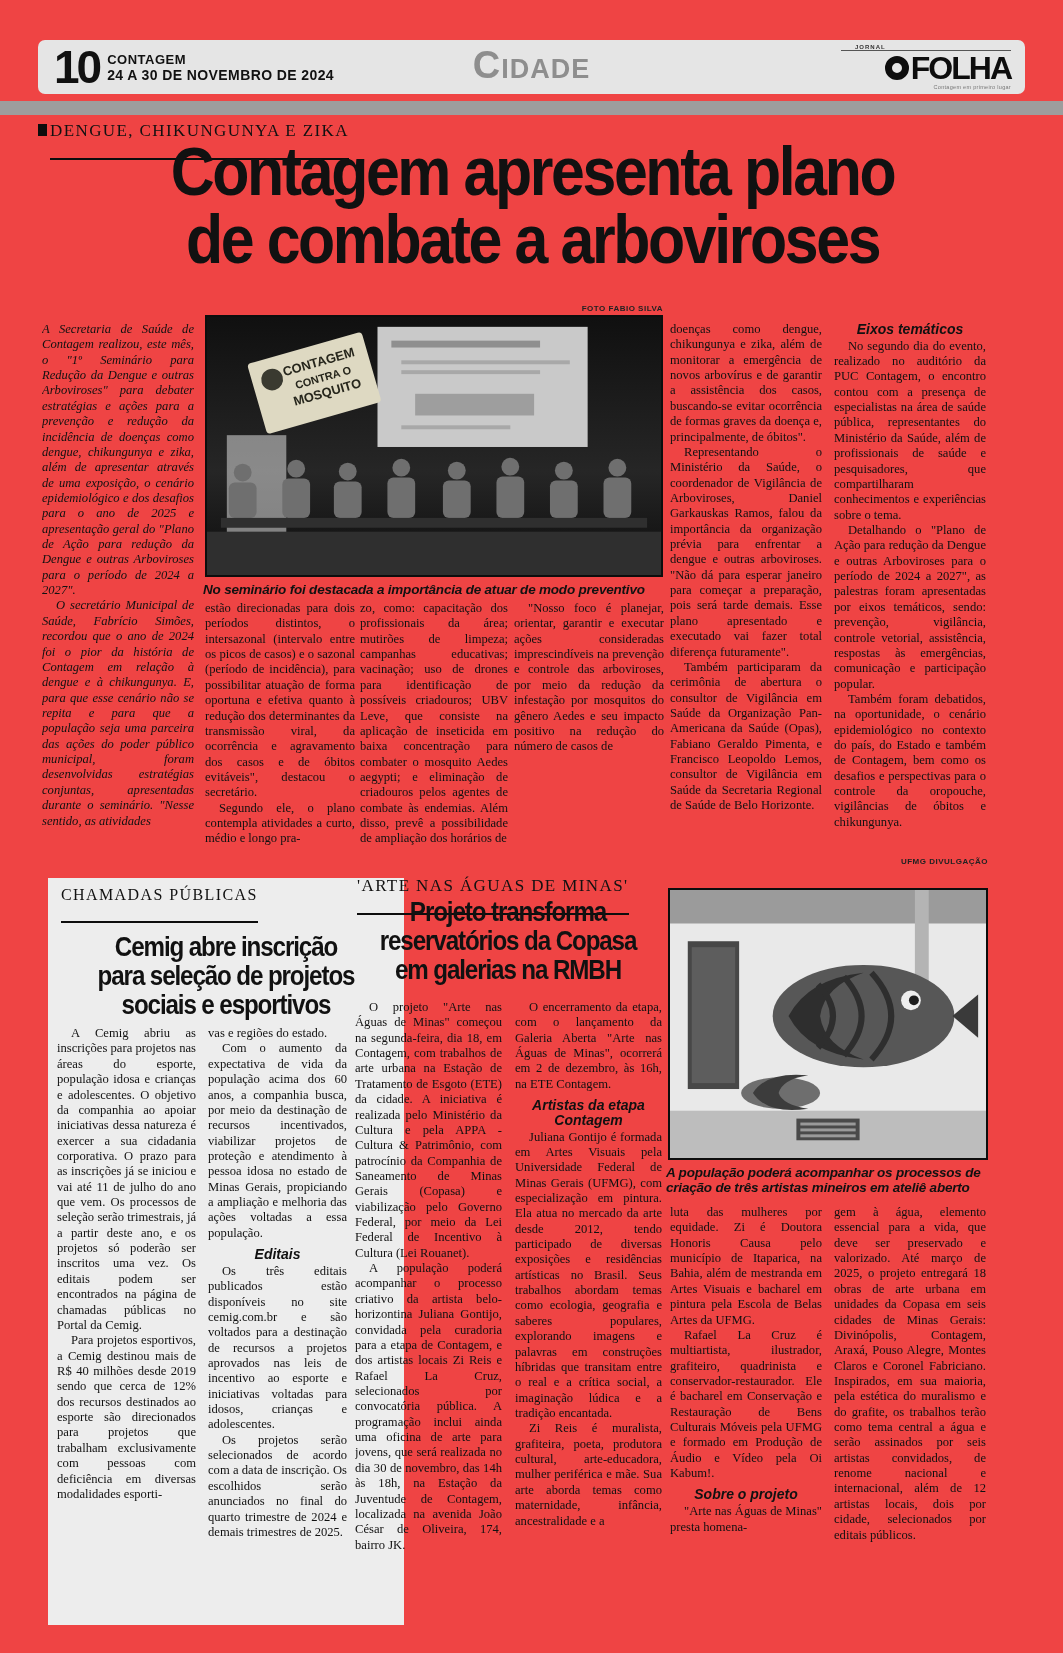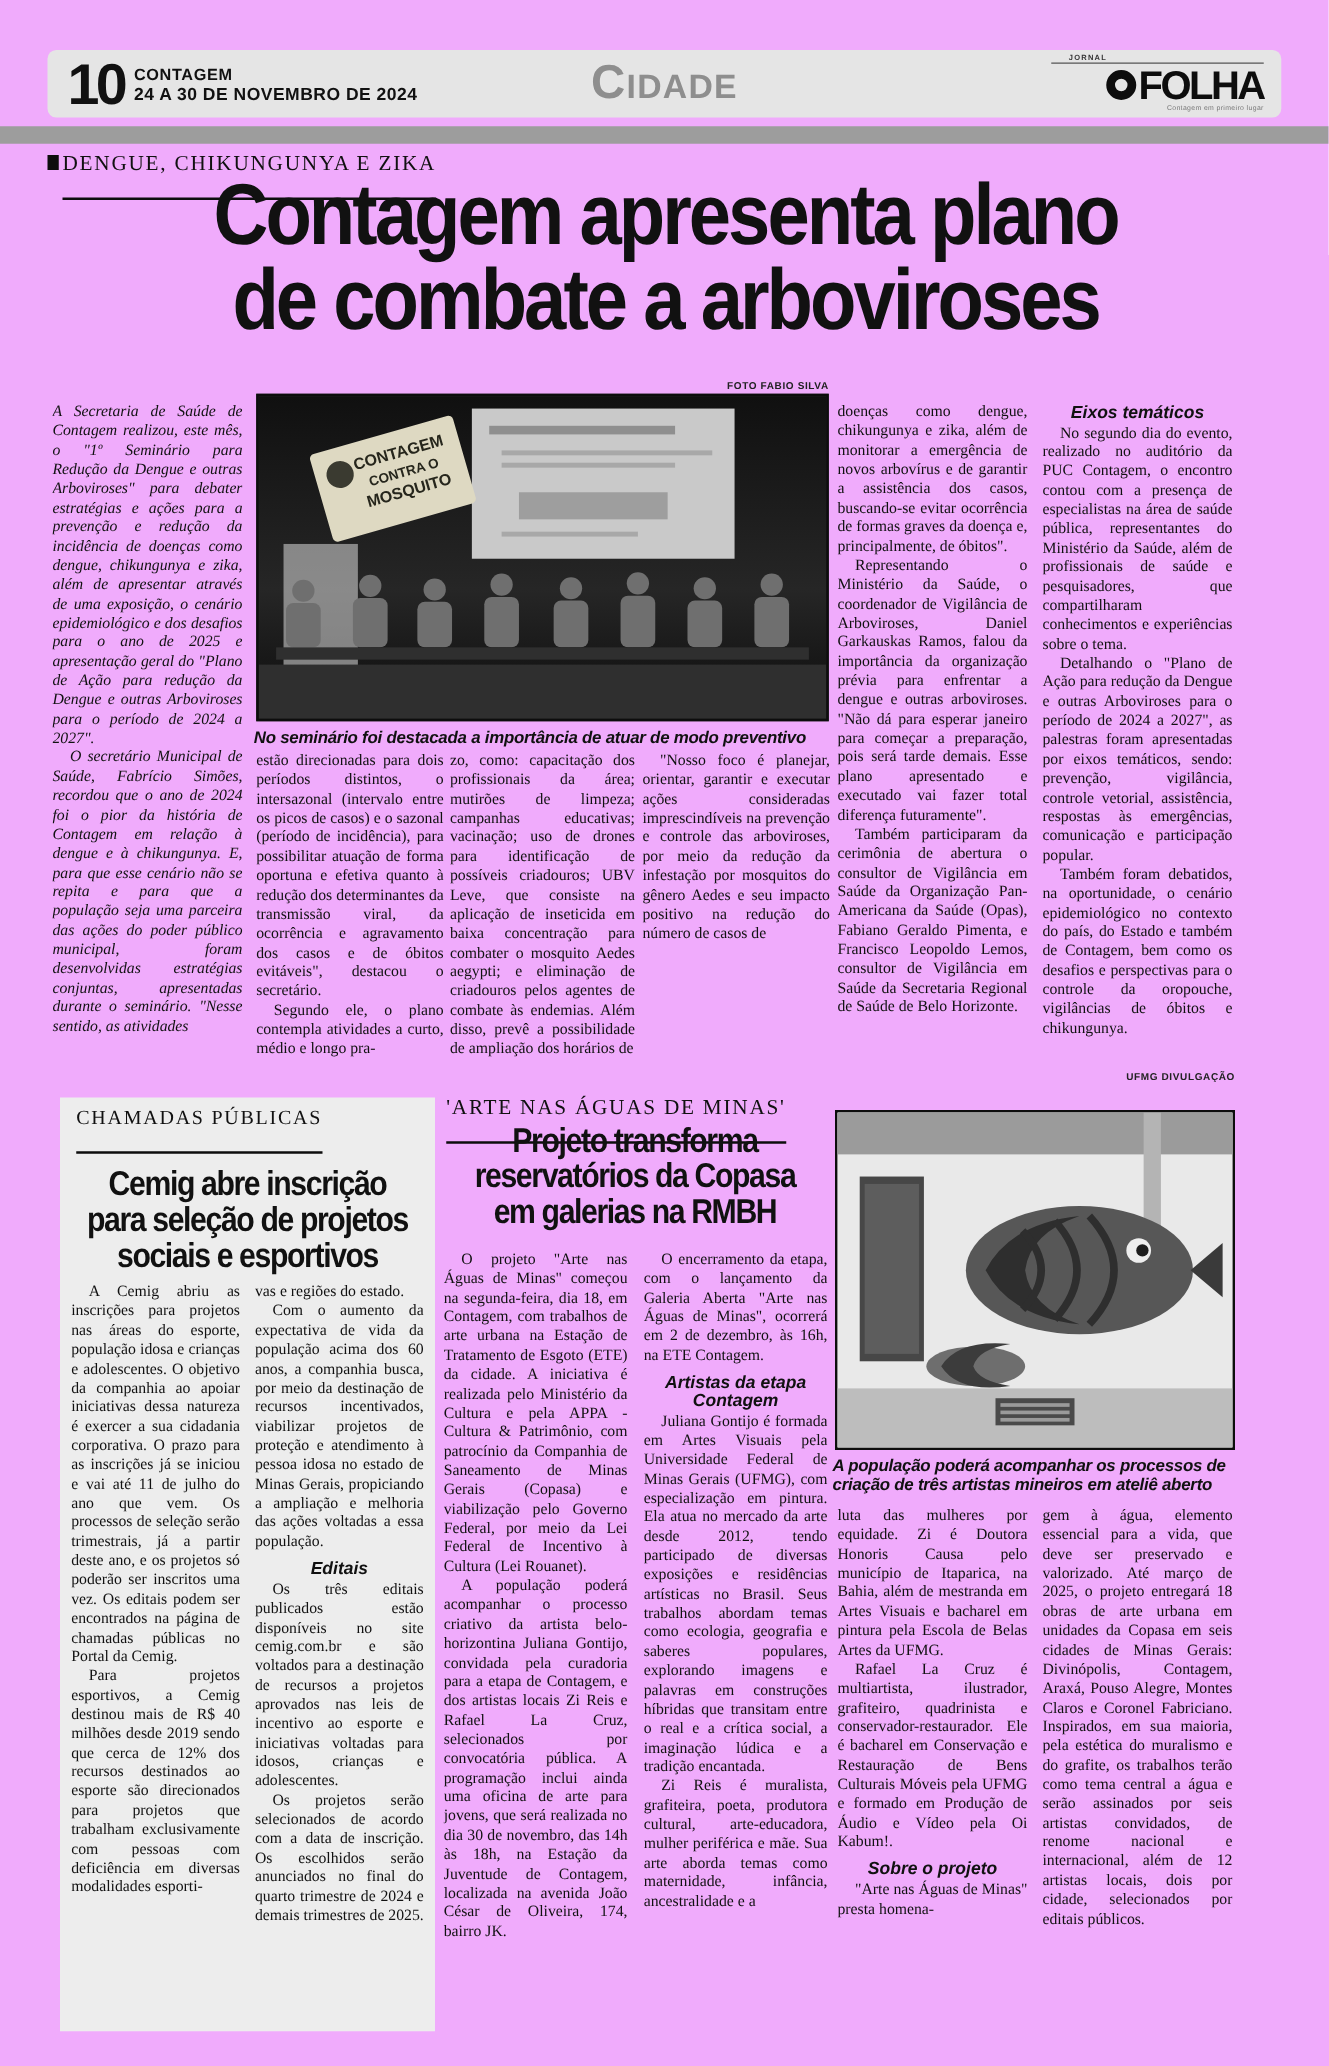--- a/index.html
+++ b/index.html
@@ -1,17 +1,17 @@
 <!DOCTYPE html>
 <html lang="pt"><head>
 <meta charset="utf-8">
 <style>
   * { margin:0; padding:0; box-sizing:border-box; }
   html,body { background:#ffffff; }
-  .page { position:relative; width:1063px; height:1653px; background:#f0abfc; overflow:hidden;
+  .page { position:relative; width:1063px; height:1653px; background:#ef4444; overflow:hidden;
           font-family:"Liberation Serif", serif; color:#111; }
 
   
   .masthead { position:absolute; left:38px; top:40px; width:987px; height:54px;
               background:#e5e5e5; border-radius:7px; display:flex; align-items:center; }
   .mast-left { display:flex; align-items:center; gap:8px; padding-left:16px; }
   .pagenum { font-family:"Liberation Sans", sans-serif; font-weight:bold; font-size:46px;
              letter-spacing:-3px; line-height:1; }
   .edition { display:flex; flex-direction:column; justify-content:center; }
   .edition .city { font-family:"Liberation Sans", sans-serif; font-weight:bold; font-size:13px; letter-spacing:.5px; }
@@ -51,21 +51,21 @@
 
   
   .col { position:absolute; text-align:justify; font-size:12.6px; line-height:1.22; overflow:hidden; }
   .col p { text-indent:14px; margin:0; }
   .col p.noind { text-indent:0; }
   .col.italic { font-style:italic; }
   .subhead { font-family:"Liberation Sans", sans-serif; font-weight:bold; font-style:italic;
              font-size:14px; text-align:center; text-indent:0; margin:6px 0 2px; line-height:1.05; }
 
   
-  .cemig-box { position:absolute; left:48px; top:878px; width:300px; height:747px; background:#ededed; padding:8px 9px; }
+  .cemig-box { position:absolute; left:48px; top:878px; width:356px; height:747px; background:#ededed; padding:8px 9px; }
   .cemig-box .kicker { margin-left:4px; font-size:16px; }
   .sub-headline { font-family:"Liberation Sans", sans-serif; font-weight:bold; text-align:center;
                   font-size:26px; letter-spacing:-1.2px; line-height:1.04;
                   transform:scaleX(.93) scaleY(1.06); transform-origin:center top; }
   .cemig-cols { display:flex; gap:12px; margin-top:12px; }
   .cemig-cols .bcol { width:139px; text-align:justify; font-size:12.6px; line-height:1.22; overflow:hidden; height:600px; }
   .bcol p { text-indent:14px; margin:0; }
   .bcol p.noind { text-indent:0; }
 
   .arte-kicker { position:absolute; left:357px; top:876px; }

